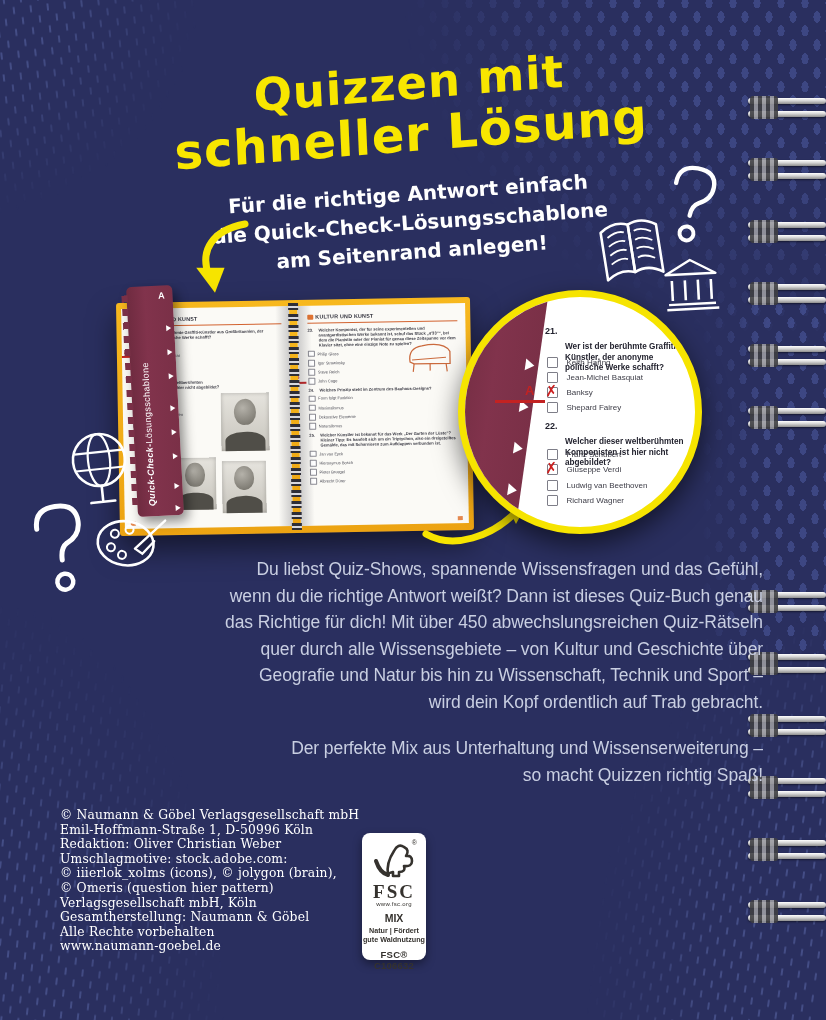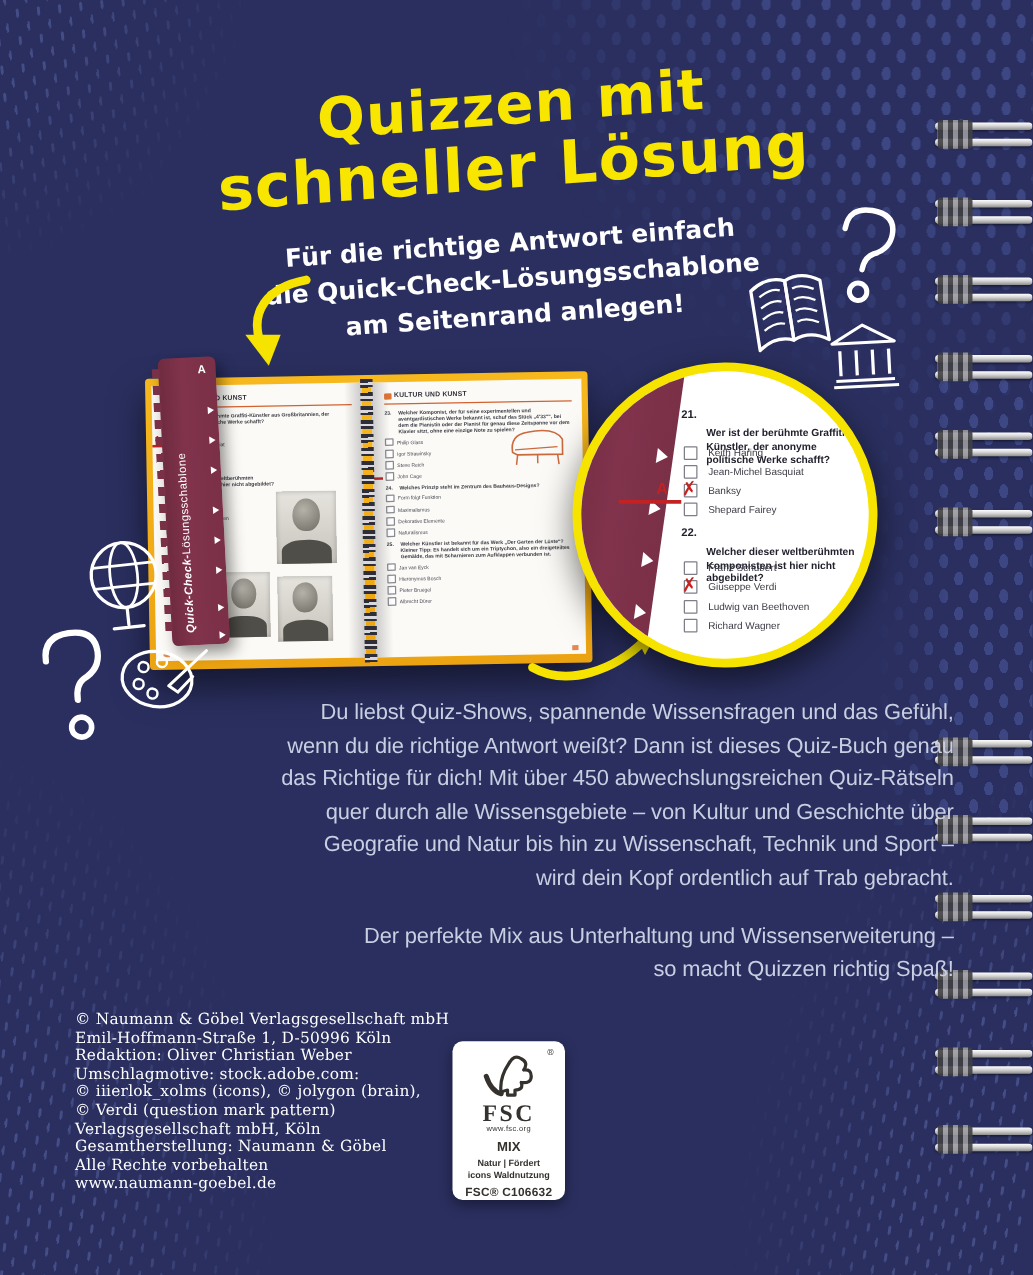--- a/index.html
+++ b/index.html
@@ -113,21 +113,21 @@
       transform:rotate(-6deg);font-family:"DejaVu Sans",sans-serif;}
   .mag .marker{font-size:13px;}
   .mag .mline{height:2.6px;}
   
   .bodytext{left:63px;top:556px;width:700px;text-align:right;color:#c9cfe2;
     font-size:17.5px;line-height:26.5px;letter-spacing:-.1px;}
   .bodytext .gap{height:20px;}
   .imprint{left:60px;top:808px;color:#ffffff;font-family:"DejaVu Serif",serif;
     font-size:12.3px;line-height:14.6px;letter-spacing:.2px;}
   
-  .fsc{left:362px;top:833px;width:90px;height:127px;background:#fff;border-radius:8px;
+  .fsc{left:362px;top:833px;width:64px;height:127px;background:#fff;border-radius:8px;
     color:#35322e;text-align:center;box-shadow:0 4px 10px rgba(0,0,0,.4);}
   .fsc .reg{position:absolute;right:9px;top:6px;font-size:7px;}
   .fsc-brand{font-family:"Liberation Serif",serif;font-size:19px;font-weight:bold;letter-spacing:2px;line-height:1;margin-top:1px;}
   .fsc-url{font-size:6px;letter-spacing:.3px;}
   .fsc-mix{font-size:10.5px;font-weight:bold;margin-top:5px;}
   .fsc-claim{font-size:7.2px;font-weight:bold;line-height:8.5px;margin-top:3px;}
   .fsc-cert{font-size:9.5px;font-weight:bold;margin-top:5px;letter-spacing:.2px;}
   
   svg{display:block;}
 </style>
@@ -475,34 +475,34 @@
   <div>Der perfekte Mix aus Unterhaltung und Wissenserweiterung –</div>
   <div>so macht Quizzen richtig Spaß!</div>
 </div>
 
 <div class="abs imprint">
   <div>© Naumann &amp; Göbel Verlagsgesellschaft mbH</div>
   <div>Emil-Hoffmann-Straße 1, D-50996 Köln</div>
   <div>Redaktion: Oliver Christian Weber</div>
   <div>Umschlagmotive: stock.adobe.com:</div>
   <div>© iiierlok_xolms (icons), © jolygon (brain),</div>
-  <div>© Verdi (question mark pattern)</div>
+  <div>© Omeris (question hier pattern)</div>
   <div>Verlagsgesellschaft mbH, Köln</div>
   <div>Gesamtherstellung: Naumann &amp; Göbel</div>
   <div>Alle Rechte vorbehalten</div>
   <div>www.naumann-goebel.de</div>
 </div>
 
 <div class="abs fsc">
   <span class="reg">®</span>
   <svg style="margin:8px auto 0" width="44" height="40" viewBox="0 0 44 40">
     <path d="M4 20 Q8 32 16 34" fill="none" stroke="#35322e" stroke-width="4" stroke-linecap="round"></path>
     <path d="M16 34 Q14 22 22 10 Q26 2 32 6 Q38 9 34 15 Q40 14 40 20 Q40 26 32 25 Q34 31 27 31 L27 35 L21 35 L21 31 Q16 32 16 34 Z" fill="none" stroke="#35322e" stroke-width="2.6" stroke-linejoin="round"></path>
   </svg>
   <div class="fsc-brand">FSC</div>
   <div class="fsc-url">www.fsc.org</div>
   <div class="fsc-mix">MIX</div>
   <div class="fsc-claim">
     <div>Natur | Fördert</div>
-    <div>icons Waldnutzung</div>
+    <div>gute Waldnutzung</div>
   </div>
   <div class="fsc-cert">FSC® C106632</div>
 </div>
 
 </body></html>

